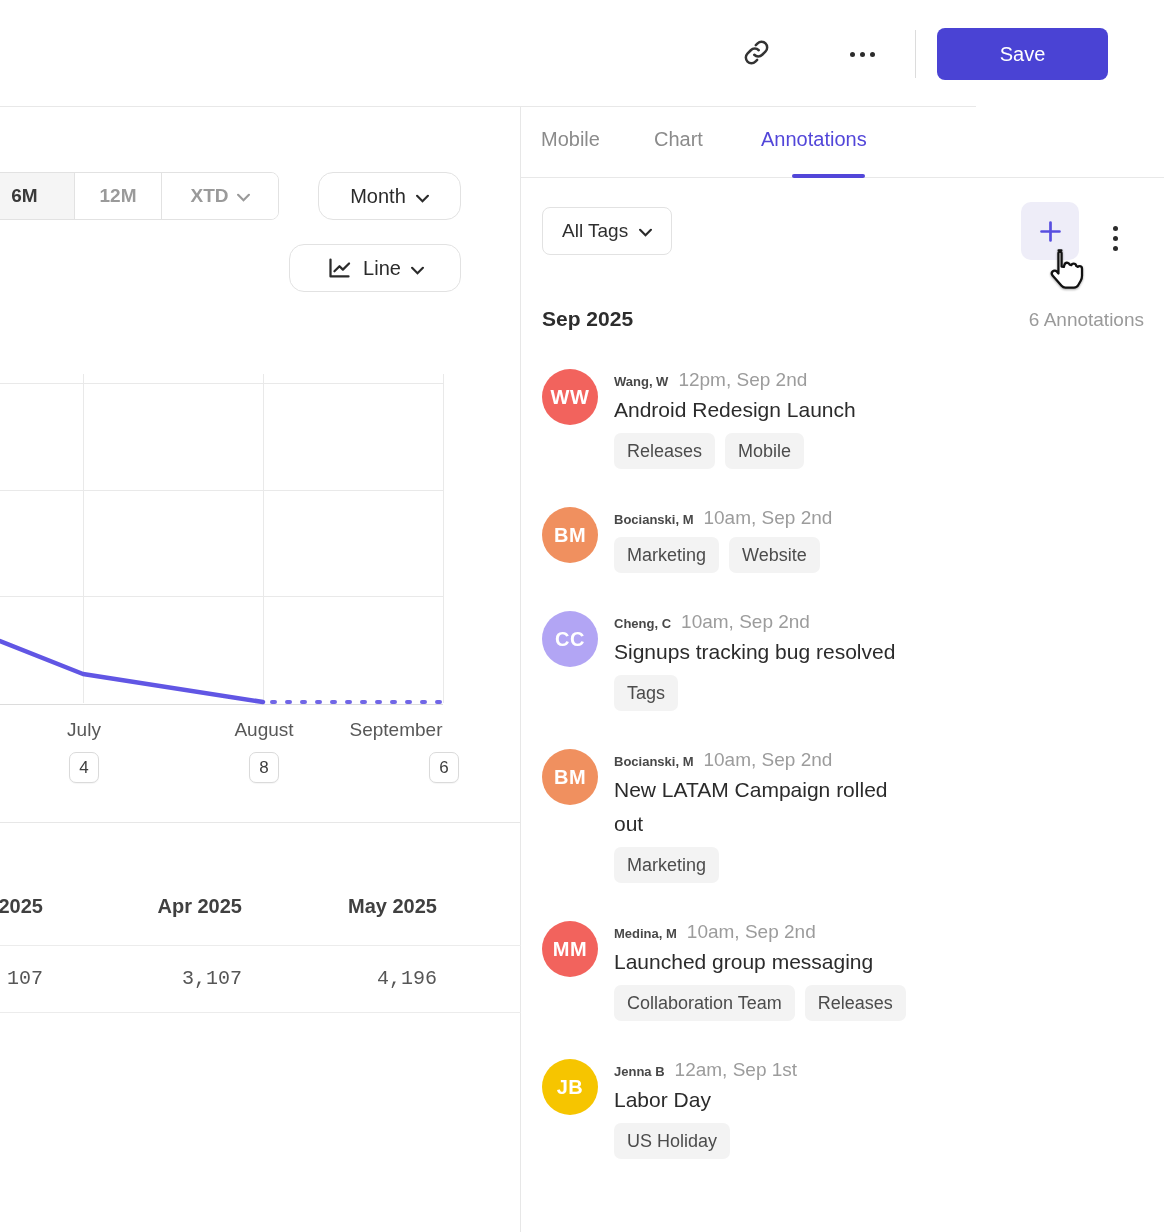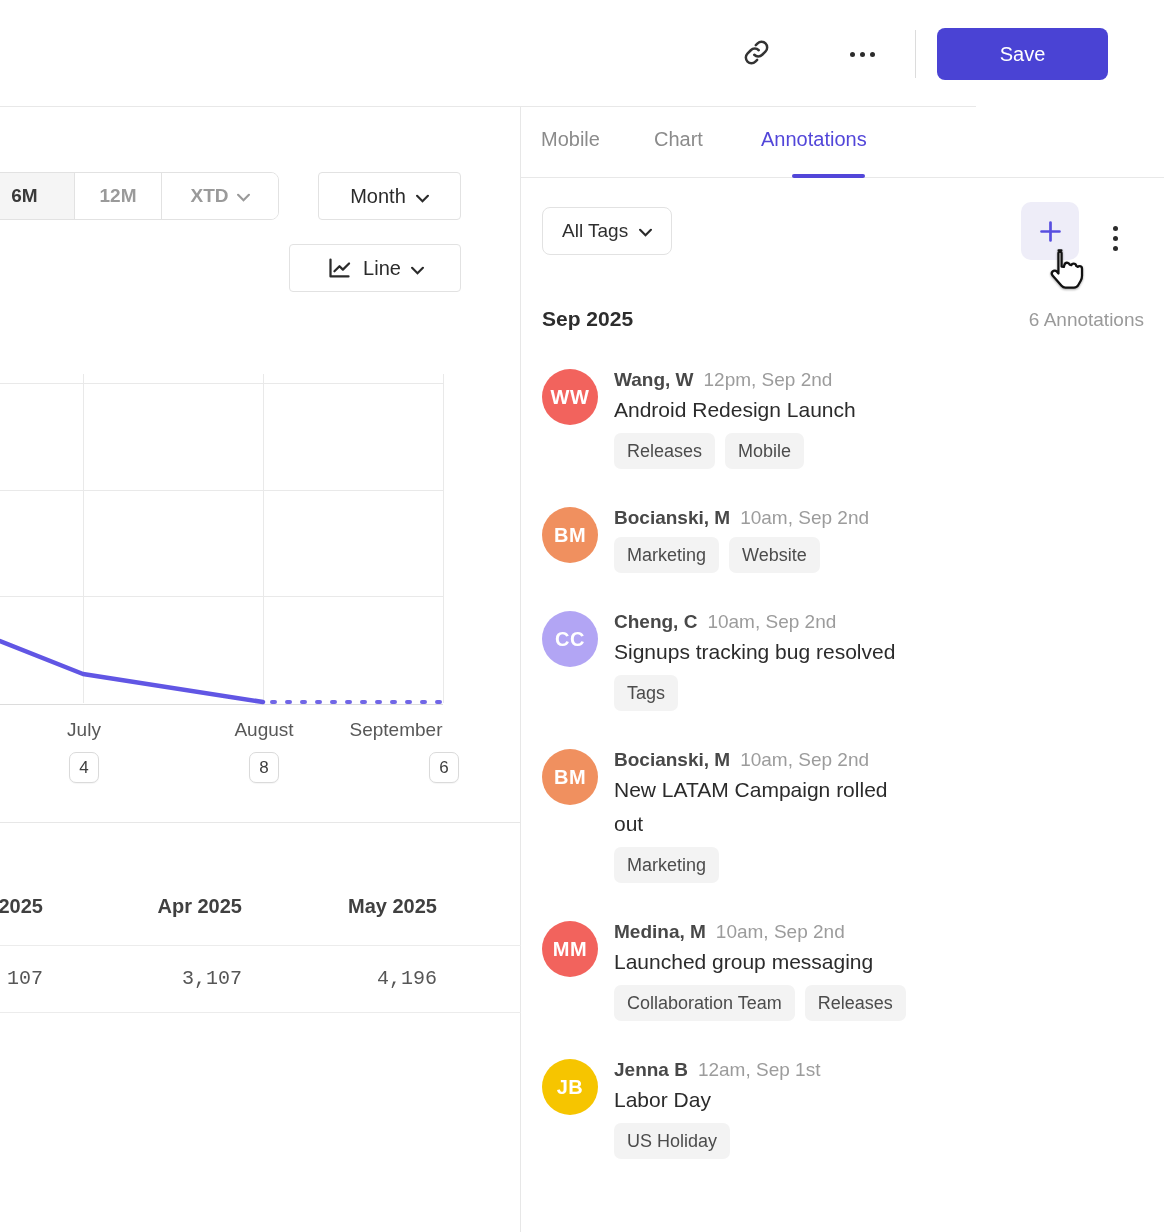--- a/index.html
+++ b/index.html
@@ -20,21 +20,21 @@
   
   .left-panel { position:absolute; left:0; top:107px; width:521px; height:1125px; background:#fff; border-right:1px solid #e7e7e7;padding-left:10px; }
 
   .seg-group { position:absolute; left:-26px; top:65px; height:48px; display:flex; border:1px solid #e2e2e2; border-radius:8px; background:#fff; overflow:hidden; }
   .seg { display:flex; align-items:center; justify-content:center; gap:8px; font-size:19px; font-weight:600; color:#9a9a9a; background:#fff; cursor:pointer; }
   .seg + .seg { border-left:1px solid #e2e2e2; }
   .seg.sel { background:#f5f5f5; color:#3a3a3a; }
   .seg.s1 { width:99px; } .seg.s2 { width:87px; } .seg.s3 { width:117px; }
 
   .pill-btn { position:absolute; height:48px; display:flex; align-items:center; justify-content:center; gap:10px; background:#fff;
-              border:1px solid #e2e2e2; border-radius:4px; font-size:20px; color:#2b2b2b; cursor:pointer; }
+              border:1px solid #e2e2e2; border-radius:15px; font-size:20px; color:#2b2b2b; cursor:pointer; }
   .month-btn { left:318px; top:65px; width:143px; }
   .line-btn  { left:289px; top:137px; width:172px; }
 
   .chev { display:inline-block; }
 
   
   .plot { position:absolute; left:0; top:269px; width:521px; height:329px; } 
   .vgrid { position:absolute; top:0; width:1px; height:329px; background:#e9e9e9; }
   .hgrid { position:absolute; left:0; width:443px; height:1px; background:#e9e9e9; }
   .baseline { position:absolute; left:0; top:328px; width:443px; height:1px; background:#dcdcdc; }
@@ -72,21 +72,21 @@
   .group-row { position:absolute; left:21px; top:200px; width:602px; display:flex; justify-content:space-between; align-items:baseline; }
   .group-title { font-size:21px; font-weight:700; color:#2d2d2d; }
   .group-count { font-size:19px; color:#9a9a9a; }
 
   .ann-list { position:absolute; left:21px; top:262px; width:606px; }
   .ann-item { display:flex; gap:16px; margin-bottom:38px; cursor:pointer; }
   .avatar { flex:0 0 56px; width:56px; height:56px; border-radius:50%; display:flex; align-items:center; justify-content:center;
             color:#fff; font-size:20px; font-weight:700; letter-spacing:.5px; }
   .ann-body { padding-top:0; }
   .ann-meta { display:flex; align-items:baseline; gap:10px; height:24px; }
-  .ann-author { font-size:19px; font-weight:700; color:#484848; }
+  .ann-author { font-size:13px; font-weight:700; color:#484848; }
   .ann-time { font-size:19px; color:#9c9c9c; }
   .ann-title { font-size:21px; line-height:34px; color:#2b2b2b; max-width:298px; }
   .ann-tags { display:flex; gap:10px; margin-top:6px; }
   .tag-chip { height:36px; line-height:36px; padding:0 13px; background:#f3f3f3; border-radius:7px; font-size:18px; color:#4c4c4c; white-space:nowrap; }
 </style>
 </head>
 <body>
 
 <div id="app">
 

